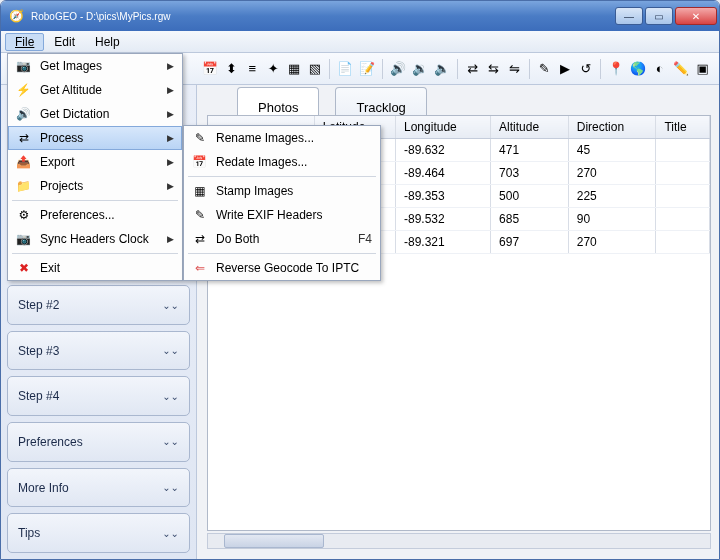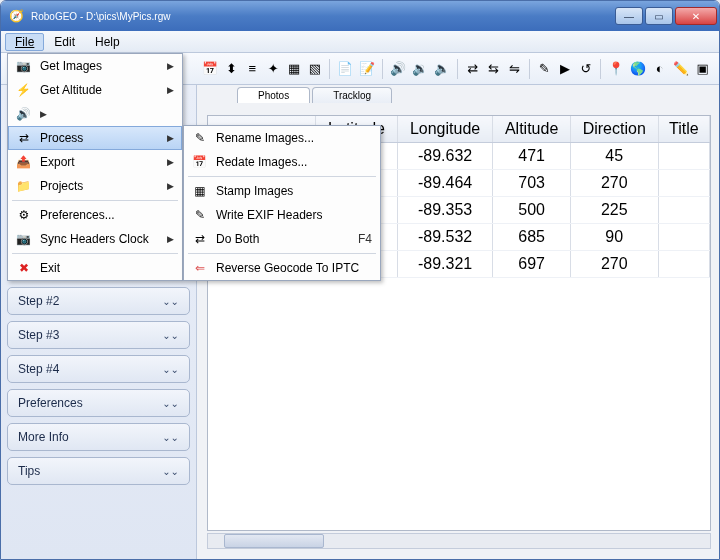--- a/index.html
+++ b/index.html
@@ -13,29 +13,29 @@
 .winbtn.close { background: linear-gradient(#f4aaaa,#d94343); color: #fff; border-color: #a02a2a; width: 42px; }
 .menubar { height: 22px; background: linear-gradient(#f5f8fc,#e4ebf5); border-bottom: 1px solid #bcc8dc; display: flex; align-items: center; padding: 0 4px; }
 .menubar .mitem { padding: 18px 10px; cursor: default; }
 .menubar .mitem.open { background: #c9ddf6; border: 1px solid #84a9db; border-radius: 2px; padding: 1px 9px; }
 .menubar .mitem u { text-decoration: underline; }
 .toolbar { height: 32px; background: linear-gradient(#f8fafe,#e9eff8); border-bottom: 1px solid #bcc8dc; display: flex; align-items: center; padding: 0 8px 0 200px; gap: 4px; overflow: hidden; }
 .tbtn { width: 18px; height: 18px; display: flex; align-items: center; justify-content: center; font-size: 13px; border: 1px solid transparent; border-radius: 2px; }
 .tsep { width: 1px; height: 20px; background: #c6cedc; margin: 0 2px; }
 .content { position: absolute; top: 84px; left: 0; right: 0; bottom: 0; display: flex; }
 .sidebar { width: 196px; background: linear-gradient(#e9eef8,#dfe6f3); border-right: 1px solid #bcc8dc; padding: 6px; display: flex; flex-direction: column; gap: 6px; }
-.sbtn { height: 28px; background: linear-gradient(#f2f5fb,#e0e7f3); border: 1px solid #a9b7cf; border-radius: 5px; display: flex; align-items: center; padding: 0 10px; color: #1c2b4a; justify-content: space-between; }
+.sbtn { height: 40px; background: linear-gradient(#f2f5fb,#e0e7f3); border: 1px solid #a9b7cf; border-radius: 5px; display: flex; align-items: center; padding: 0 10px; color: #1c2b4a; justify-content: space-between; }
 .sbtn .chev { font-size: 10px; color: #3a4c6e; }
 .mainarea { flex: 1; background: #f0f2f6; position: relative; }
 .tabs { position: absolute; top: 2px; left: 40px; display: flex; }
-.tab { padding: 2px 20px; border: 1px solid #aeb8c9; border-bottom: none; background: linear-gradient(#f8fafd,#e9eef6); border-radius: 4px 4px 0 0; margin-right: 2px; font-size: 10px; }
+.tab { padding: 12px 20px; border: 1px solid #aeb8c9; border-bottom: none; background: linear-gradient(#f8fafd,#e9eef6); border-radius: 4px 4px 0 0; margin-right: 16px; font-size: 13px; }
 .tab.active { background: #fff; }
 .grid { position: absolute; top: 30px; left: 10px; right: 8px; bottom: 28px; background: #fff; border: 1px solid #b0b9c9; overflow: hidden; }
 .grid table { border-collapse: collapse; width: 100%; }
-.grid th, .grid td { padding: 4px 8px; text-align: center; border-right: 1px solid #d8dde6; border-bottom: 1px solid #eef1f6; white-space: nowrap; font-size: 16px; }
+.grid th, .grid td { padding: 4px 8px; text-align: left; border-right: 1px solid #d8dde6; border-bottom: 1px solid #eef1f6; white-space: nowrap; font-size: 12px; }
 .grid th { background: linear-gradient(#f6f8fc,#e7ecf4); border-bottom: 1px solid #c4ccdb; font-weight: 400; }
 .hscroll { position: absolute; left: 10px; right: 8px; bottom: 10px; height: 16px; background: #e8ebf1; border: 1px solid #c4ccdb; }
 .hscroll .thumb { position: absolute; left: 16px; top: 0; bottom: 0; width: 100px; background: linear-gradient(#e3e8f2,#c9d3e5); border: 1px solid #a9b7cf; border-radius: 2px; }
 .dropdown { position: absolute; background: #fdfdfd; border: 1px solid #9aa7bd; box-shadow: 2px 2px 4px rgba(0,0,0,0.25); z-index: 50; }
 .dd-file { top: 52px; left: 6px; width: 176px; }
 .dd-process { top: 124px; left: 182px; width: 198px; }
 .dditem { height: 24px; display: flex; align-items: center; padding: 0 8px; gap: 8px; position: relative; }
 .dditem.hi { background: linear-gradient(#d7e7fb,#b9d4f5); border: 1px solid #84a9db; padding: 0 7px; }
 .dditem .ic { width: 16px; text-align: center; font-size: 12px; }
 .dditem .lbl { flex: 1; }
@@ -194,20 +194,21 @@
         <span class="lbl">Get Images</span>
         <span class="arr">▶</span>
       </div>
     <div class="dditem">
         <span class="ic">⚡</span>
         <span class="lbl">Get Altitude</span>
         <span class="arr">▶</span>
       </div>
     <div class="dditem">
         <span class="ic">🔊</span>
+        <span class="lbl">Get Dictation</span>
         <span class="arr">▶</span>
       </div>
     <div class="dditem hi">
         <span class="ic">⇄</span>
         <span class="lbl">Process</span>
         <span class="arr">▶</span>
       </div>
     <div class="dditem">
         <span class="ic">📤</span>
         <span class="lbl">Export</span>

